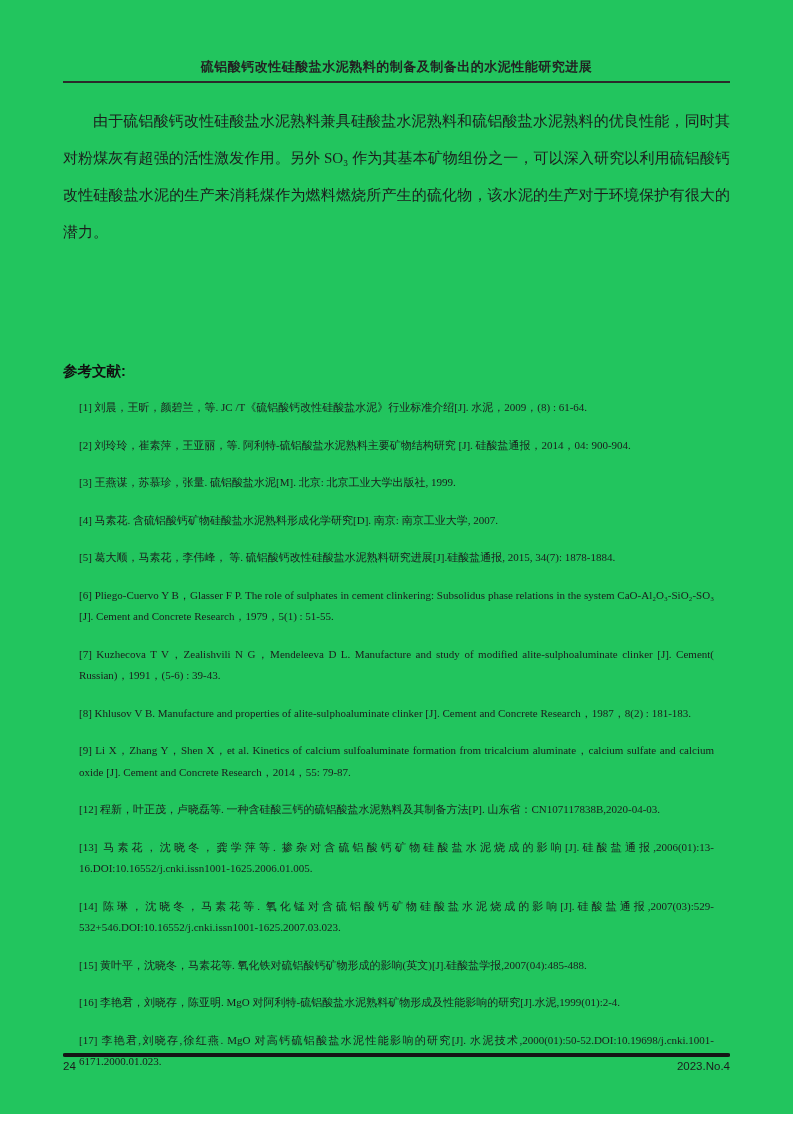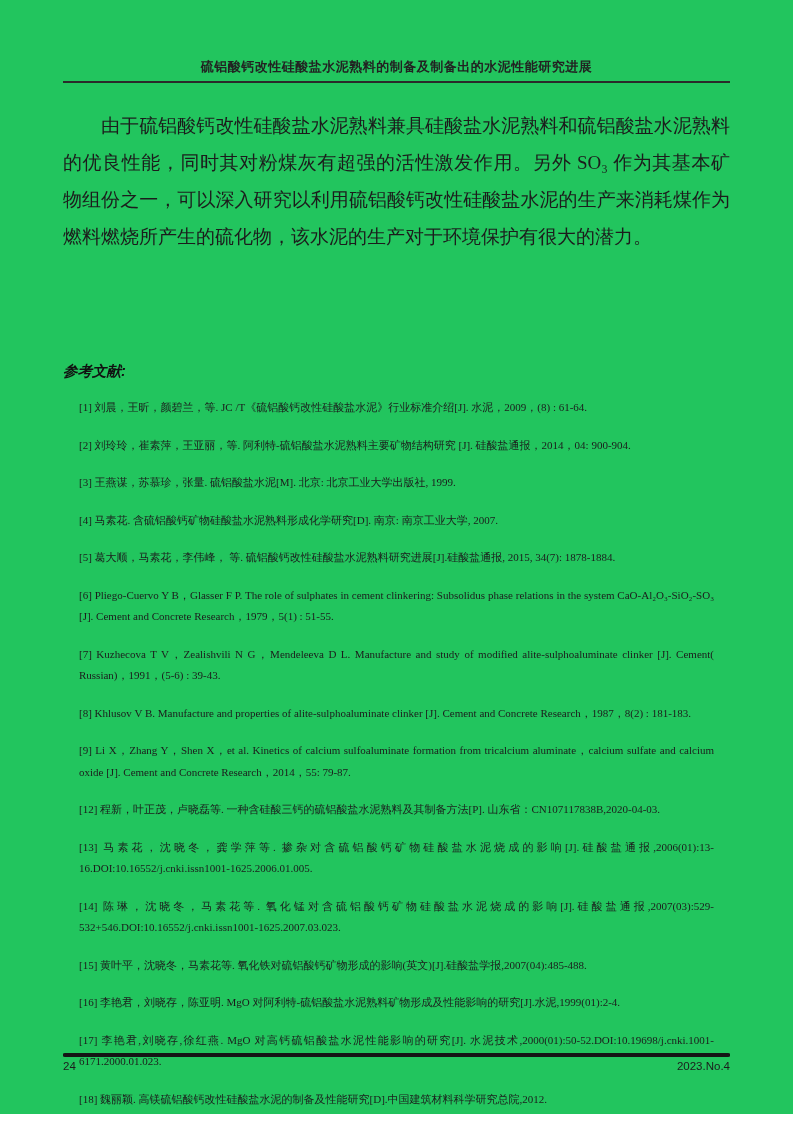--- a/index.html
+++ b/index.html
@@ -34,39 +34,38 @@
     left: 63px;
     right: 63px;
     height: 0;
     border-top: 2px solid #2a2a2a;
   }
   .intro {
     position: absolute;
     top: 88px;
     left: 63px;
     right: 63px;
-    font-size: 19px;
+    font-size: 15px;
     line-height: 37px;
     text-align: justify;
     text-indent: 2em;
     color: #1c1c1c;
   }
   .refs {
     position: absolute;
     top: 362px;
     left: 63px;
     right: 63px;
   }
   .refs-heading {
     font-family: "Liberation Sans", "DejaVu Sans", sans-serif;
     font-weight: 700;
     font-size: 14.5px;
     margin: 0 0 0 0;
     color: #111111;
-    font-style: italic;
   }
   .refs-list p {
     margin: 16px;
     font-size: 11px;
     line-height: 21.5px;
     text-align: justify;
     color: #1c1c1c;
     word-break: break-word;
   }
   .footer-rule {
@@ -123,21 +122,20 @@
         <p>[6] Pliego-Cuervo Y B，Glasser F P.  The role of sulphates in cement clinkering: Subsolidus phase relations in the system CaO-Al₂O₃-SiO₂-SO₃ [J]. Cement and Concrete  Research，1979，5(1) : 51-55.</p>
         <p>[7] Kuzhecova T V，Zealishvili N G，Mendeleeva D L.  Manufacture and study of modified alite-sulphoaluminate clinker [J].  Cement( Russian)，1991，(5-6) : 39-43.</p>
         <p>[8] Khlusov V B.  Manufacture and properties of alite-sulphoaluminate clinker [J].  Cement and Concrete  Research，1987，8(2) : 181-183.</p>
         <p>[9] Li X，Zhang Y，Shen X，et al.  Kinetics of calcium sulfoaluminate formation from tricalcium aluminate，calcium sulfate and calcium oxide [J]. Cement and Concrete  Research，2014，55: 79-87.</p>
         <p>[12] 程新，叶正茂，卢晓磊等. 一种含硅酸三钙的硫铝酸盐水泥熟料及其制备方法[P]. 山东省：CN107117838B,2020-04-03.</p>
         <p>[13] 马素花，沈晓冬，龚学萍等. 掺杂对含硫铝酸钙矿物硅酸盐水泥烧成的影响[J].硅酸盐通报,2006(01):13-16.DOI:10.16552/j.cnki.issn1001-1625.2006.01.005.</p>
         <p>[14] 陈琳，沈晓冬，马素花等. 氧化锰对含硫铝酸钙矿物硅酸盐水泥烧成的影响[J].硅酸盐通报,2007(03):529-532+546.DOI:10.16552/j.cnki.issn1001-1625.2007.03.023.</p>
         <p>[15] 黄叶平，沈晓冬，马素花等. 氧化铁对硫铝酸钙矿物形成的影响(英文)[J].硅酸盐学报,2007(04):485-488.</p>
         <p>[16] 李艳君，刘晓存，陈亚明. MgO 对阿利特-硫铝酸盐水泥熟料矿物形成及性能影响的研究[J].水泥,1999(01):2-4.</p>
         <p>[17] 李艳君,刘晓存,徐红燕. MgO 对高钙硫铝酸盐水泥性能影响的研究[J]. 水泥技术,2000(01):50-52.DOI:10.19698/j.cnki.1001-6171.2000.01.023.</p>
-        <p>[18] 魏丽颖. 高镁硫铝酸钙改性硅酸盐水泥的制备及性能研究[D].中国建筑材料科学研究总院,2012.</p>
       </div>
   </div>
 
   <div class="footer-rule"></div>
 
   <div class="footer-row">
     <span class="footer-page-number">24</span>
     <span class="footer-issue">2023.No.4</span>
   </div>
 

